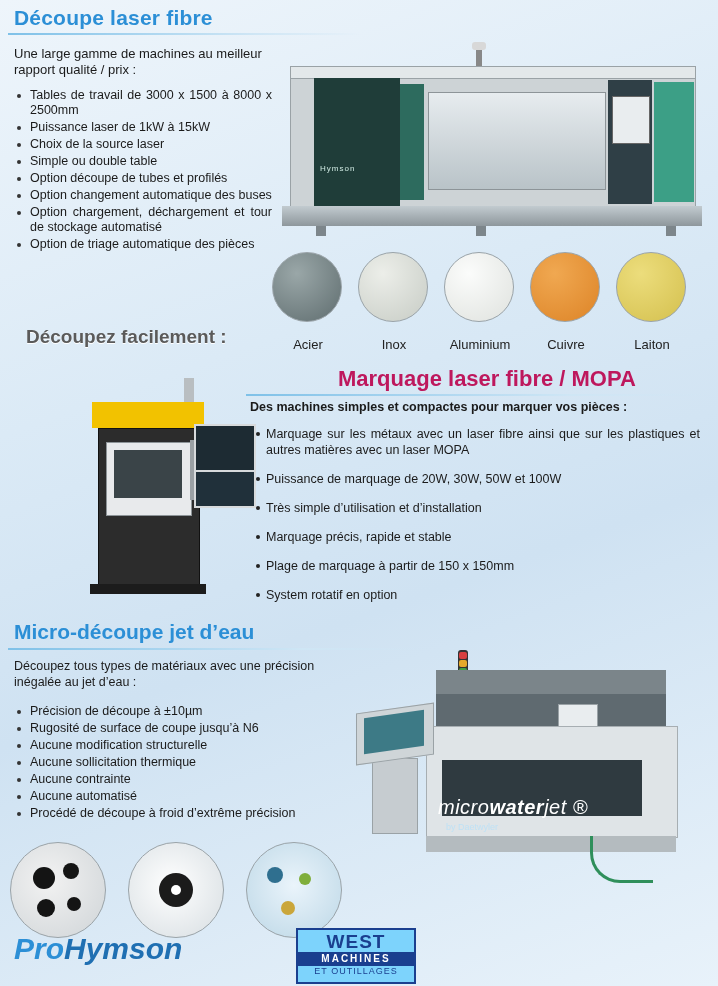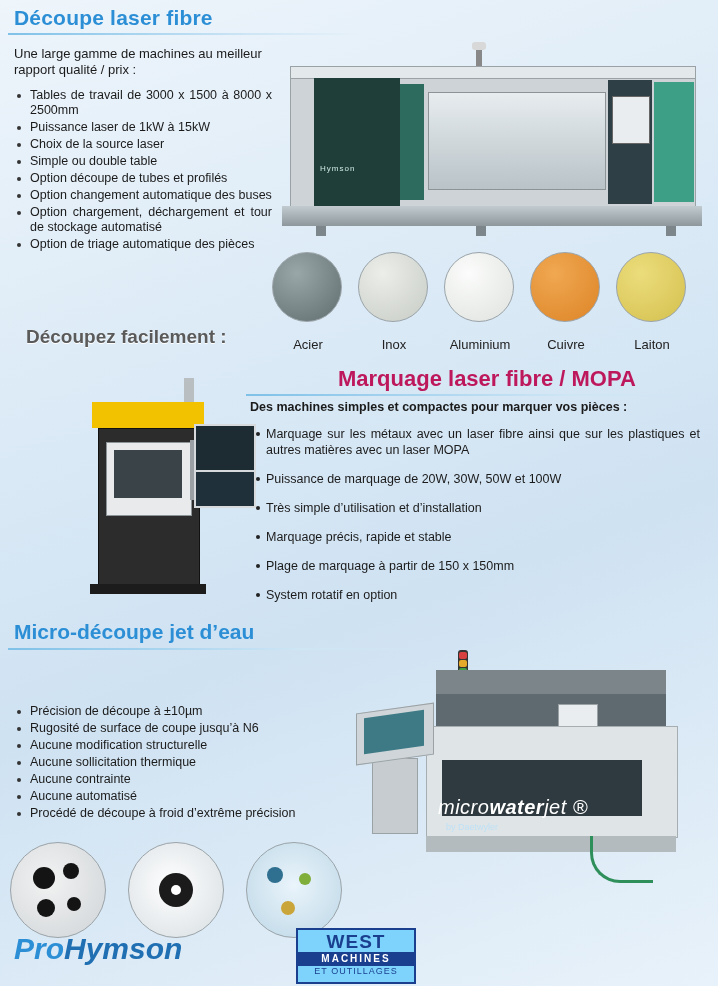--- a/index.html
+++ b/index.html
@@ -207,20 +207,21 @@
     <li>Marquage sur les métaux avec un laser fibre ainsi que sur les plastiques et autres matières avec un laser MOPA</li>
     <li>Puissance de marquage de 20W, 30W, 50W et 100W</li>
     <li>Très simple d’utilisation et d’installation</li>
     <li>Marquage précis, rapide et stable</li>
     <li>Plage de marquage à partir de 150 x 150mm</li>
     <li>System rotatif en option</li>
   </ul>
 
   <div id="s3-title">Micro-découpe jet d’eau</div>
   <div id="s3-rule" class="rule"></div>
+  <div id="s3-intro">Découpez tous types de matériaux avec une précision inégalée au jet d’eau :</div>
   <ul id="s3-list" class="bul">
     <li>Précision de découpe à ±10µm</li>
     <li>Rugosité de surface de coupe jusqu’à N6</li>
     <li>Aucune modification structurelle</li>
     <li>Aucune sollicitation thermique</li>
     <li>Aucune contrainte</li>
     <li>Aucune automatisé</li>
     <li>Procédé de découpe à froid d’extrême précision</li>
   </ul>
 

